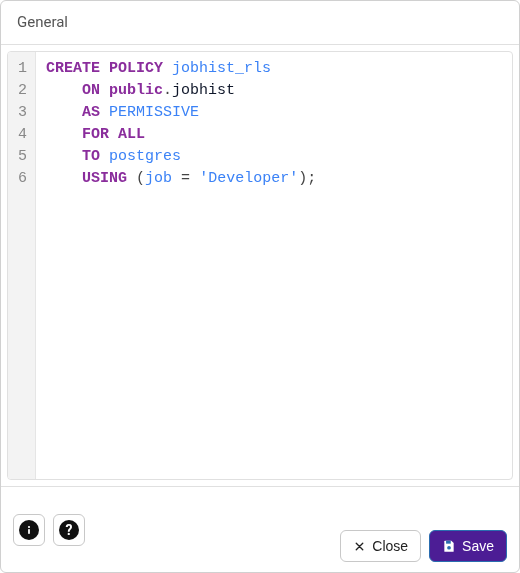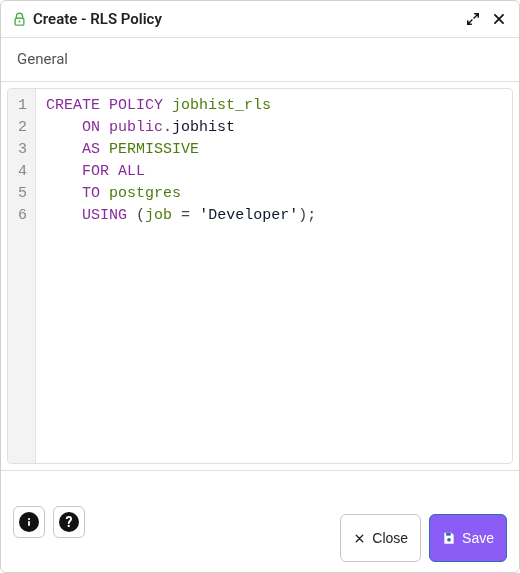--- a/index.html
+++ b/index.html
@@ -8,58 +8,38 @@
   .titlebar { display: flex; align-items: center; padding: 8px 10px; border-bottom: 1px solid #e0e0e0; gap: 6px; }
   .titlebar .lock { width: 16px; height: 16px; display: inline-flex; align-items: center; justify-content: center; }
   .titlebar .title { font-weight: 600; font-size: 15px; flex: 1; }
   .titlebar .winbtn { width: 20px; height: 20px; display: inline-flex; align-items: center; justify-content: center; cursor: pointer; }
   .tabs { display: flex; gap: 20px; padding: 0 14px; border-bottom: 1px solid #e0e0e0; }
   .tab { padding: 12px 2px 10px 2px; font-size: 15px; color: #555; cursor: pointer; border-bottom: 3px solid transparent; }
   .tab.active { color: #1a1a1a; border-bottom-color: #2a6db0; font-weight: 500; }
   .editor { flex: 1; display: flex; font-family: "SFMono-Regular", Consolas, "Liberation Mono", Menlo, monospace; font-size: 15px; line-height: 22px; border: 1px solid #e0e0e0; margin: 6px; border-radius: 4px; overflow: hidden; background: #fff; }
   .gutter { background: #f3f3f3; color: #888; padding: 6px 8px 6px 10px; text-align: right; user-select: none; border-right: 1px solid #e5e5e5; min-width: 28px; }
   .code { padding: 6px 10px; white-space: pre; flex: 1; }
-  .kw { color: #8a2d9c; font-weight: 400; }
+  .kw { color: #8a2d9c; font-weight: 700; }
   .ident { color: #0f172a; }
-  .str { color: #0f172a; margin-top: 8px; }
+  .str { color: #3b82f6; margin-top: 8px; }
   .punct { color: #444; }
-  .plain { color: #4d7c0f; }
+  .plain { color: #3b82f6; }
   .footer { display: flex; align-items: center; gap: 8px; padding: 10px 12px; border-top: 1px solid #e0e0e0; }
   .footer .spacer { flex: 1; }
   .circle-btn { width: 32px; height: 32px; border: 1px solid #c8c8c8; border-radius: 6px; display: flex; align-items: center; justify-content: center; background: #fff; cursor: pointer; }
   .circle { width: 20px; height: 20px; border-radius: 50%; background: #111; color: #fff; display: flex; align-items: center; justify-content: center; font-weight: 700; font-size: 14px; }
-  .btn { border: 1px solid #c8c8c8; background: #fff; border-radius: 6px; padding: 15px 12px; display: inline-flex; align-items: center; gap: 6px; cursor: pointer; font-size: 14px; color: #222; margin-top: 33px; }
-  .btn.primary { background: #8b5cf6; border-color: #2a6db0; color: #fff; }
+  .btn { border: 1px solid #c8c8c8; background: #fff; border-radius: 6px; padding: 7px 12px; display: inline-flex; align-items: center; gap: 6px; cursor: pointer; font-size: 14px; color: #222; margin-top: 33px; }
+  .btn.primary { background: #4c1d95; border-color: #2a6db0; color: #fff; }
   .btn svg { display: block; }
 </style>
 </head>
 <body>
 
 <div class="dialog">
 
-  <div class="titlebar">
-    <span class="lock">
-      <svg width="15" height="15" viewBox="0 0 24 24">
-          <path fill="none" stroke="#4caf50" stroke-width="2.2" d="M7 10V7a5 5 0 0 1 10 0v3"></path>
-          <rect x="5" y="10" width="14" height="11" rx="2" fill="none" stroke="#4caf50" stroke-width="2.2"></rect>
-          <circle cx="12" cy="15" r="1.6" fill="#4caf50"></circle>
-        </svg>
-    </span>
-    <span class="title">Create - RLS Policy</span>
-    <span class="winbtn">
-      <svg width="14" height="14" viewBox="0 0 24 24">
-          <path stroke="#111" stroke-width="2.4" fill="none" d="M14 3h7v7M3 14v7h7M21 3l-8 8M3 21l8-8"></path>
-        </svg>
-    </span>
-    <span class="winbtn">
-      <svg width="14" height="14" viewBox="0 0 24 24">
-          <path stroke="#111" stroke-width="3" stroke-linecap="round" d="M5 5l14 14M19 5L5 19"></path>
-        </svg>
-    </span>
-  </div>
 
   <div class="tabs">
     <div class="tab">General</div>
   </div>
 
   <div class="editor">
     <div class="gutter" id="gutter">
         <div>1</div>
         <div>2</div>
         <div>3</div>

